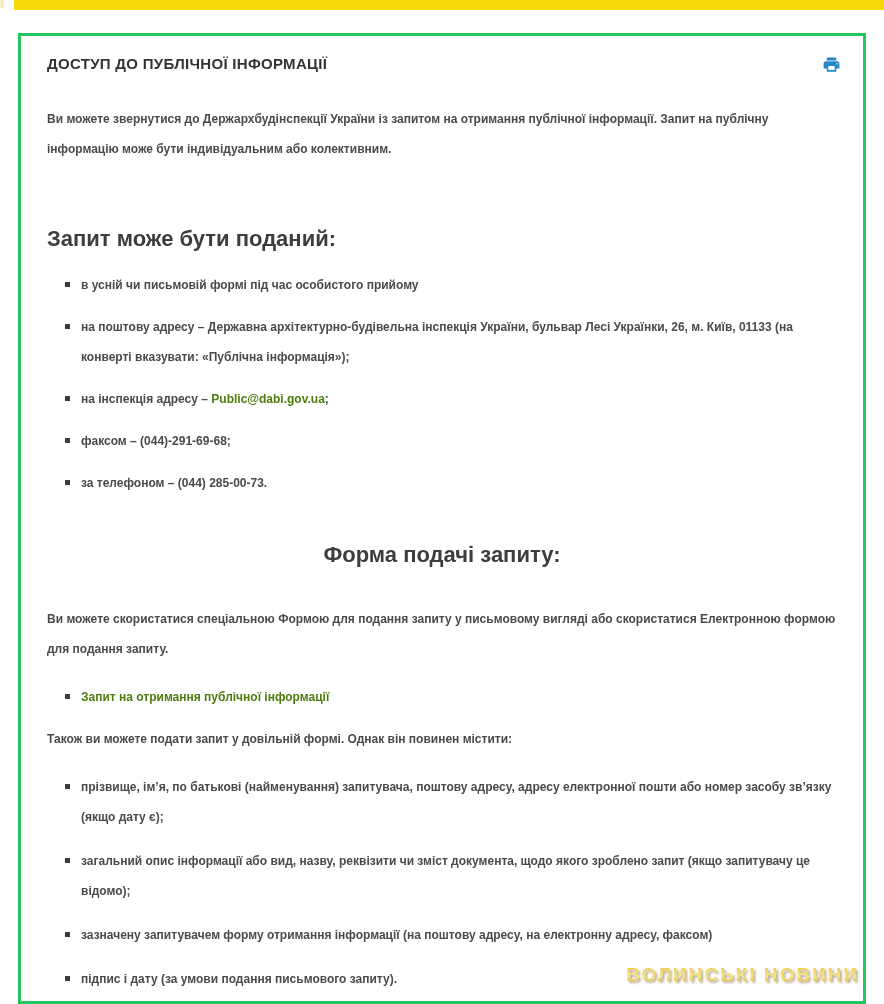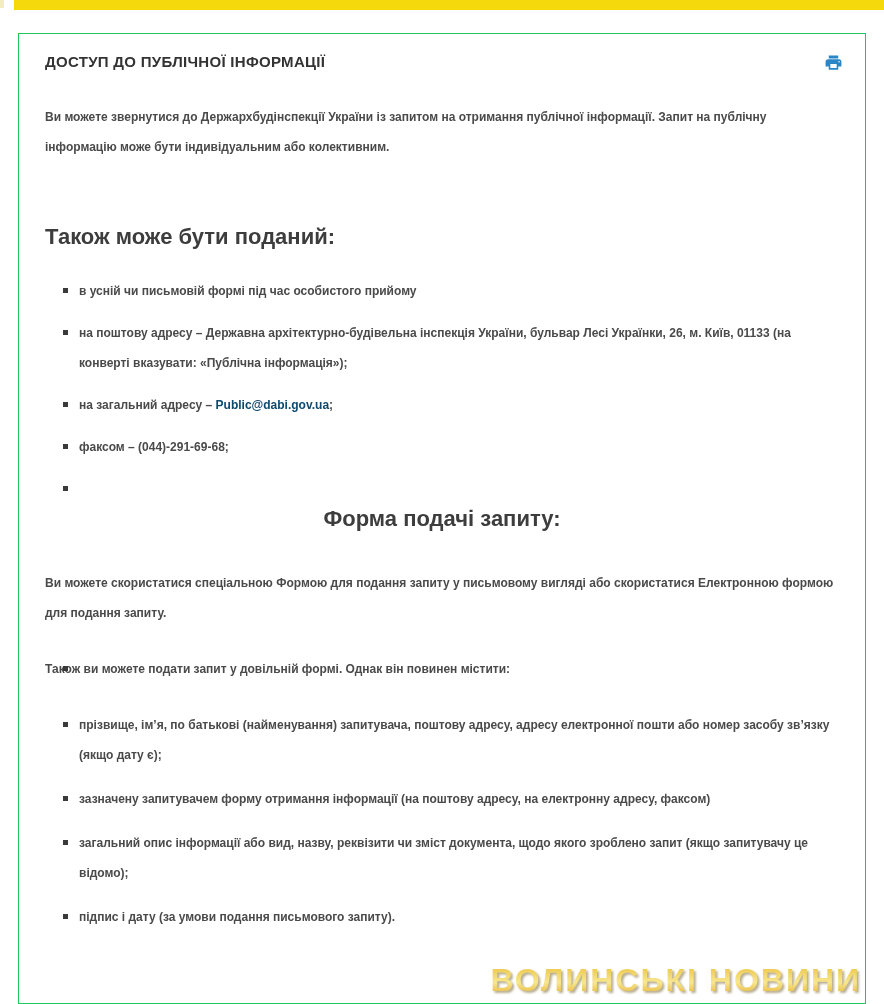--- a/index.html
+++ b/index.html
@@ -21,21 +21,21 @@
     position: absolute; left: 14px; top: 0; right: 0;
     height: 10px;
     background: #F5D90D;
   }
   
   .card {
     position: absolute;
     left: 18px; top: 33px;
     width: 848px; height: 971px;
     background: #ffffff;
-    border: 1px solid #22c55e;
+    border: 3px solid #22c55e;
     overflow: hidden;
   }
   .card-inner { padding: 19px 26px 0 26px; }
 
   .card-header {
     display: flex;
     justify-content: space-between;
     align-items: flex-start;
   }
   .page-title {
@@ -64,49 +64,49 @@
     font-size: 22px;
     font-weight: bold;
     color: #3d3d3d;
     line-height: 26px;
   }
   .h2-submit { margin-top: 62px; }
   .h2-form   { margin-top: 44px; text-align: center; }
 
   ul.bullet-list {
     list-style: none;
-    margin-top: 26px;
+    margin-top: 18px;
     padding-left: 18px;
   }
   li.item {
     position: relative;
     padding-left: 16px;
     margin-bottom: 12px;
   }
   .bullet {
     position: absolute;
     left: 0; top: 12px;
     width: 5px; height: 5px;
     background: #3a3a3a;
     display: inline-block;
   }
   a.link {
-    color: #0c4a6e;
+    color: #4d7c0f;
     text-decoration: none;
   }
   .form-paragraph { margin-top: 36px; }
   .single-link-list { margin-top: 16px; margin-bottom: 0; }
   .free-form-paragraph { margin-top: 4px; }
   .requirements-list { margin-top: 18px; }
   .requirements-list li.item { margin-bottom: 14px; }
 
   .watermark {
     position: absolute;
     top: 928px; right: 4px;
-    font-size: 32px;
+    font-size: 19px;
     font-weight: bold;
     letter-spacing: 2px;
     white-space: nowrap;
     color: #E5B42C;
     background: linear-gradient(180deg, #e9bd35 0%, #f8e78f 55%, #dfa51f 100%);
     -webkit-background-clip: text;
     background-clip: text;
     -webkit-text-fill-color: transparent;
     filter: drop-shadow(2px 2px 1px rgba(95, 72, 10, 0.45));
   }
@@ -126,68 +126,70 @@
         <span>
           <svg viewBox="0 0 24 24" aria-hidden="true">
               <path d="M19 8H5c-1.66 0-3 1.34-3 3v6h4v4h12v-4h4v-6c0-1.66-1.34-3-3-3zm-3 11H8v-5h8v5zm3-7c-.55 0-1-.45-1-1s.45-1 1-1 1 .45 1 1-.45 1-1 1zm-1-9H6v4h12V3z"></path>
             </svg>
         </span>
       </button>
     </div>
 
     <p class="text intro">Ви можете звернутися до Держархбудінспекції України із запитом на отримання публічної інформації. Запит на публічну інформацію може бути індивідуальним або колективним.</p>
 
-    <h2 class="section-heading h2-submit">Також може бути поданий:</h2>
+    <h2 class="section-heading h2-submit">Запит може бути поданий:</h2>
 
     <ul class="bullet-list">
       <li class="item">
         <span class="bullet"></span>
         <span>в усній чи письмовій формі під час особистого прийому</span>
       </li>
       <li class="item">
         <span class="bullet"></span>
         <span>на поштову адресу – Державна архітектурно-будівельна інспекція України, бульвар Лесі Українки, 26, м. Київ, 01133 (на конверті вказувати: «Публічна інформація»);</span>
       </li>
       <li class="item">
         <span class="bullet"></span>
-        <span><span>на загальний адресу – </span><a class="link" href="#">Public@dabi.gov.ua</a><span>;</span></span>
+        <span><span>на інспекція адресу – </span><a class="link" href="#">Public@dabi.gov.ua</a><span>;</span></span>
       </li>
       <li class="item">
         <span class="bullet"></span>
         <span>факсом – (044)-291-69-68;</span>
       </li>
       <li class="item">
         <span class="bullet"></span>
+        <span>за телефоном – (044) 285-00-73.</span>
       </li>
     </ul>
 
     <h2 class="section-heading h2-form">Форма подачі запиту:</h2>
 
     <p class="text form-paragraph">Ви можете скористатися спеціальною Формою для подання запиту у письмовому вигляді або скористатися Електронною формою для подання запиту.</p>
 
     <ul class="bullet-list single-link-list">
       <li class="item">
         <span class="bullet"></span>
+        <a class="link" href="#">Запит на отримання публічної інформації</a>
       </li>
     </ul>
 
     <p class="text free-form-paragraph">Також ви можете подати запит у довільній формі. Однак він повинен містити:</p>
 
     <ul class="bullet-list requirements-list">
       <li class="item">
         <span class="bullet"></span>
         <span>прізвище, ім’я, по батькові (найменування) запитувача, поштову адресу, адресу електронної пошти або номер засобу зв’язку (якщо дату є);</span>
       </li>
       <li class="item">
         <span class="bullet"></span>
-        <span>зазначену запитувачем форму отримання інформації (на поштову адресу, на електронну адресу, факсом)</span>
+        <span>загальний опис інформації або вид, назву, реквізити чи зміст документа, щодо якого зроблено запит (якщо запитувачу це відомо);</span>
       </li>
       <li class="item">
         <span class="bullet"></span>
-        <span>загальний опис інформації або вид, назву, реквізити чи зміст документа, щодо якого зроблено запит (якщо запитувачу це відомо);</span>
+        <span>зазначену запитувачем форму отримання інформації (на поштову адресу, на електронну адресу, факсом)</span>
       </li>
       <li class="item">
         <span class="bullet"></span>
         <span>підпис і дату (за умови подання письмового запиту).</span>
       </li>
     </ul>
 
   </div>
 
   <div class="watermark">ВОЛИНСЬКІ НОВИНИ</div>

